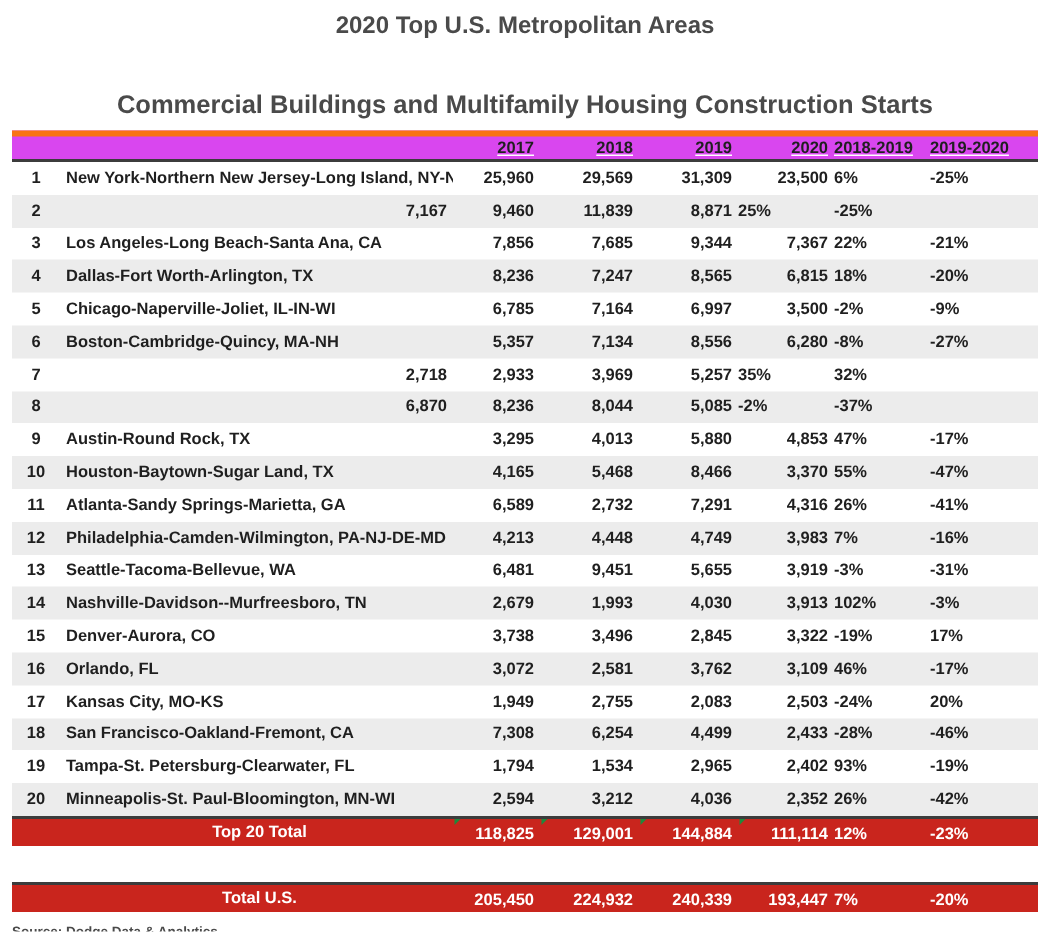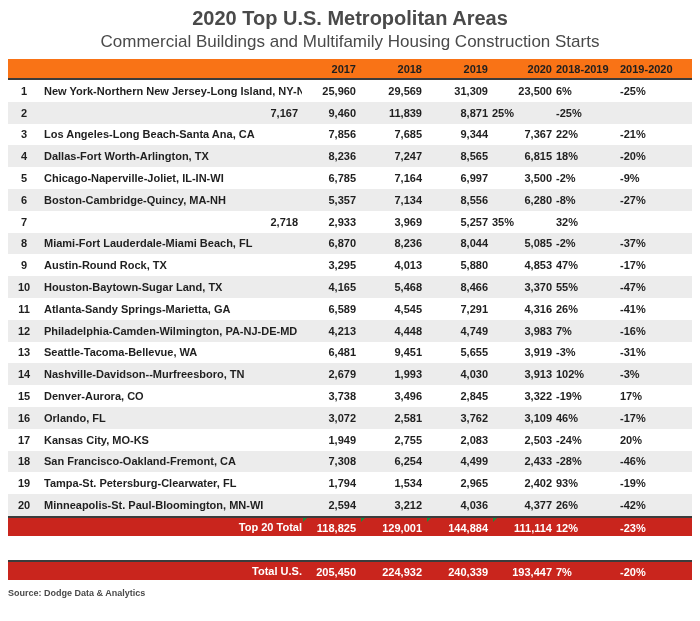--- a/index.html
+++ b/index.html
@@ -1,58 +1,59 @@
 <!DOCTYPE html>
 <html><head>
 <meta charset="utf-8">
 <style>
   * { margin:0; padding:0; box-sizing:border-box; }
   html,body { background:#ffffff; }
   body { width:700px; height:621px; font-family:"Liberation Sans", sans-serif; overflow:hidden; }
   .page { width:700px; height:621px; padding:6px 8px 0 8px; }
 
   .titles { text-align:center; color:#4A4A4A; }
-  .title-1 { font-size:20px; font-weight:bold; line-height:24px; }
-  .title-2 { font-size:17px; font-weight:normal; line-height:24px; }
+  .title-1 { font-size:16px; font-weight:bold; line-height:24px; }
+  .title-2 { font-size:17px; font-weight:bold; line-height:24px;margin-top:28px; }
   .units   { font-size:12px; font-weight:bold; line-height:17px; }
 
   .grid-row {
     display:grid;
     grid-template-columns:32px 262px 58px 66px 66px 64px 64px 72px;
     width:684px;
     align-items:center;
   }
 
   .thead {
     margin-top:5px;
-    background:#f97316;
+    background:#d946ef;
     height:21px;
-    border-top:1px solid #f97316;
+    border-top:4px solid #f97316;
     border-bottom:2px solid #3C3C3C;
     color:#ffffff;
+    text-decoration:underline;
   }
   .thead .cell { font-size:11px; font-weight:bold; }
 
   .rows .grid-row { height:21.8px; }
   .rows .grid-row:nth-child(even) { background:#ECECEC; }
 
   .cell { font-size:11px; font-weight:bold; color:#1F1F1F; white-space:nowrap; overflow:hidden; }
   .c-rank { text-align:center; }
   .c-area { text-align:left; padding-left:4px; }
   .c-val  { text-align:right; padding-right:4px; }
   .c-pct  { }
 
   .total-row {
     background:#C9251D;
     height:20px;
     border-top:2px solid #3C3C3C;
     color:#ffffff;
   }
   .total-row .cell { color:#ffffff; }
-  .total-row .c-label { grid-column:1 / 3; padding-left:36px; text-align:right; }
+  .total-row .c-label { grid-column:1 / 3; padding-left:36px; text-align:center; }
   .total-row .c-val, .total-row .c-pct { position:relative; height:100%; line-height:20px; }
 
   .corner-flag {
     position:absolute; top:0; left:1px; width:0; height:0;
     border-top:4px solid #1E8A3C;
     border-right:4px solid transparent;
   }
 
   .us-gap { height:24px; }
 
@@ -151,21 +152,20 @@
     <div class="cell c-val">2,718</div>
     <div class="cell c-val">2,933</div>
     <div class="cell c-val">3,969</div>
     <div class="cell c-val">5,257</div>
     <div class="cell c-pct">35%</div>
     <div class="cell c-pct">32%</div>
   </div>
 
   <div class="grid-row">
     <div class="cell c-rank">8</div>
-    <div class="cell c-area">Miami-Fort Lauderdale-Miami Beach, FL</div>
     <div class="cell c-val">6,870</div>
     <div class="cell c-val">8,236</div>
     <div class="cell c-val">8,044</div>
     <div class="cell c-val">5,085</div>
     <div class="cell c-pct">-2%</div>
     <div class="cell c-pct">-37%</div>
   </div>
 
   <div class="grid-row">
     <div class="cell c-rank">9</div>
@@ -186,21 +186,21 @@
     <div class="cell c-val">8,466</div>
     <div class="cell c-val">3,370</div>
     <div class="cell c-pct">55%</div>
     <div class="cell c-pct">-47%</div>
   </div>
 
   <div class="grid-row">
     <div class="cell c-rank">11</div>
     <div class="cell c-area">Atlanta-Sandy Springs-Marietta, GA</div>
     <div class="cell c-val">6,589</div>
-    <div class="cell c-val">4,545</div>
+    <div class="cell c-val">2,732</div>
     <div class="cell c-val">7,291</div>
     <div class="cell c-val">4,316</div>
     <div class="cell c-pct">26%</div>
     <div class="cell c-pct">-41%</div>
   </div>
 
   <div class="grid-row">
     <div class="cell c-rank">12</div>
     <div class="cell c-area">Philadelphia-Camden-Wilmington, PA-NJ-DE-MD</div>
     <div class="cell c-val">4,213</div>
@@ -287,21 +287,21 @@
     <div class="cell c-pct">93%</div>
     <div class="cell c-pct">-19%</div>
   </div>
 
   <div class="grid-row">
     <div class="cell c-rank">20</div>
     <div class="cell c-area">Minneapolis-St. Paul-Bloomington, MN-WI</div>
     <div class="cell c-val">2,594</div>
     <div class="cell c-val">3,212</div>
     <div class="cell c-val">4,036</div>
-    <div class="cell c-val">4,377</div>
+    <div class="cell c-val">2,352</div>
     <div class="cell c-pct">26%</div>
     <div class="cell c-pct">-42%</div>
   </div>
 </div>
 
     <div class="grid-row total-row">
       <div class="cell c-label">Top 20 Total</div>
       <div class="cell c-val"><span class="corner-flag"></span><span>118,825</span></div>
       <div class="cell c-val"><span class="corner-flag"></span><span>129,001</span></div>
       <div class="cell c-val"><span class="corner-flag"></span><span>144,884</span></div>

